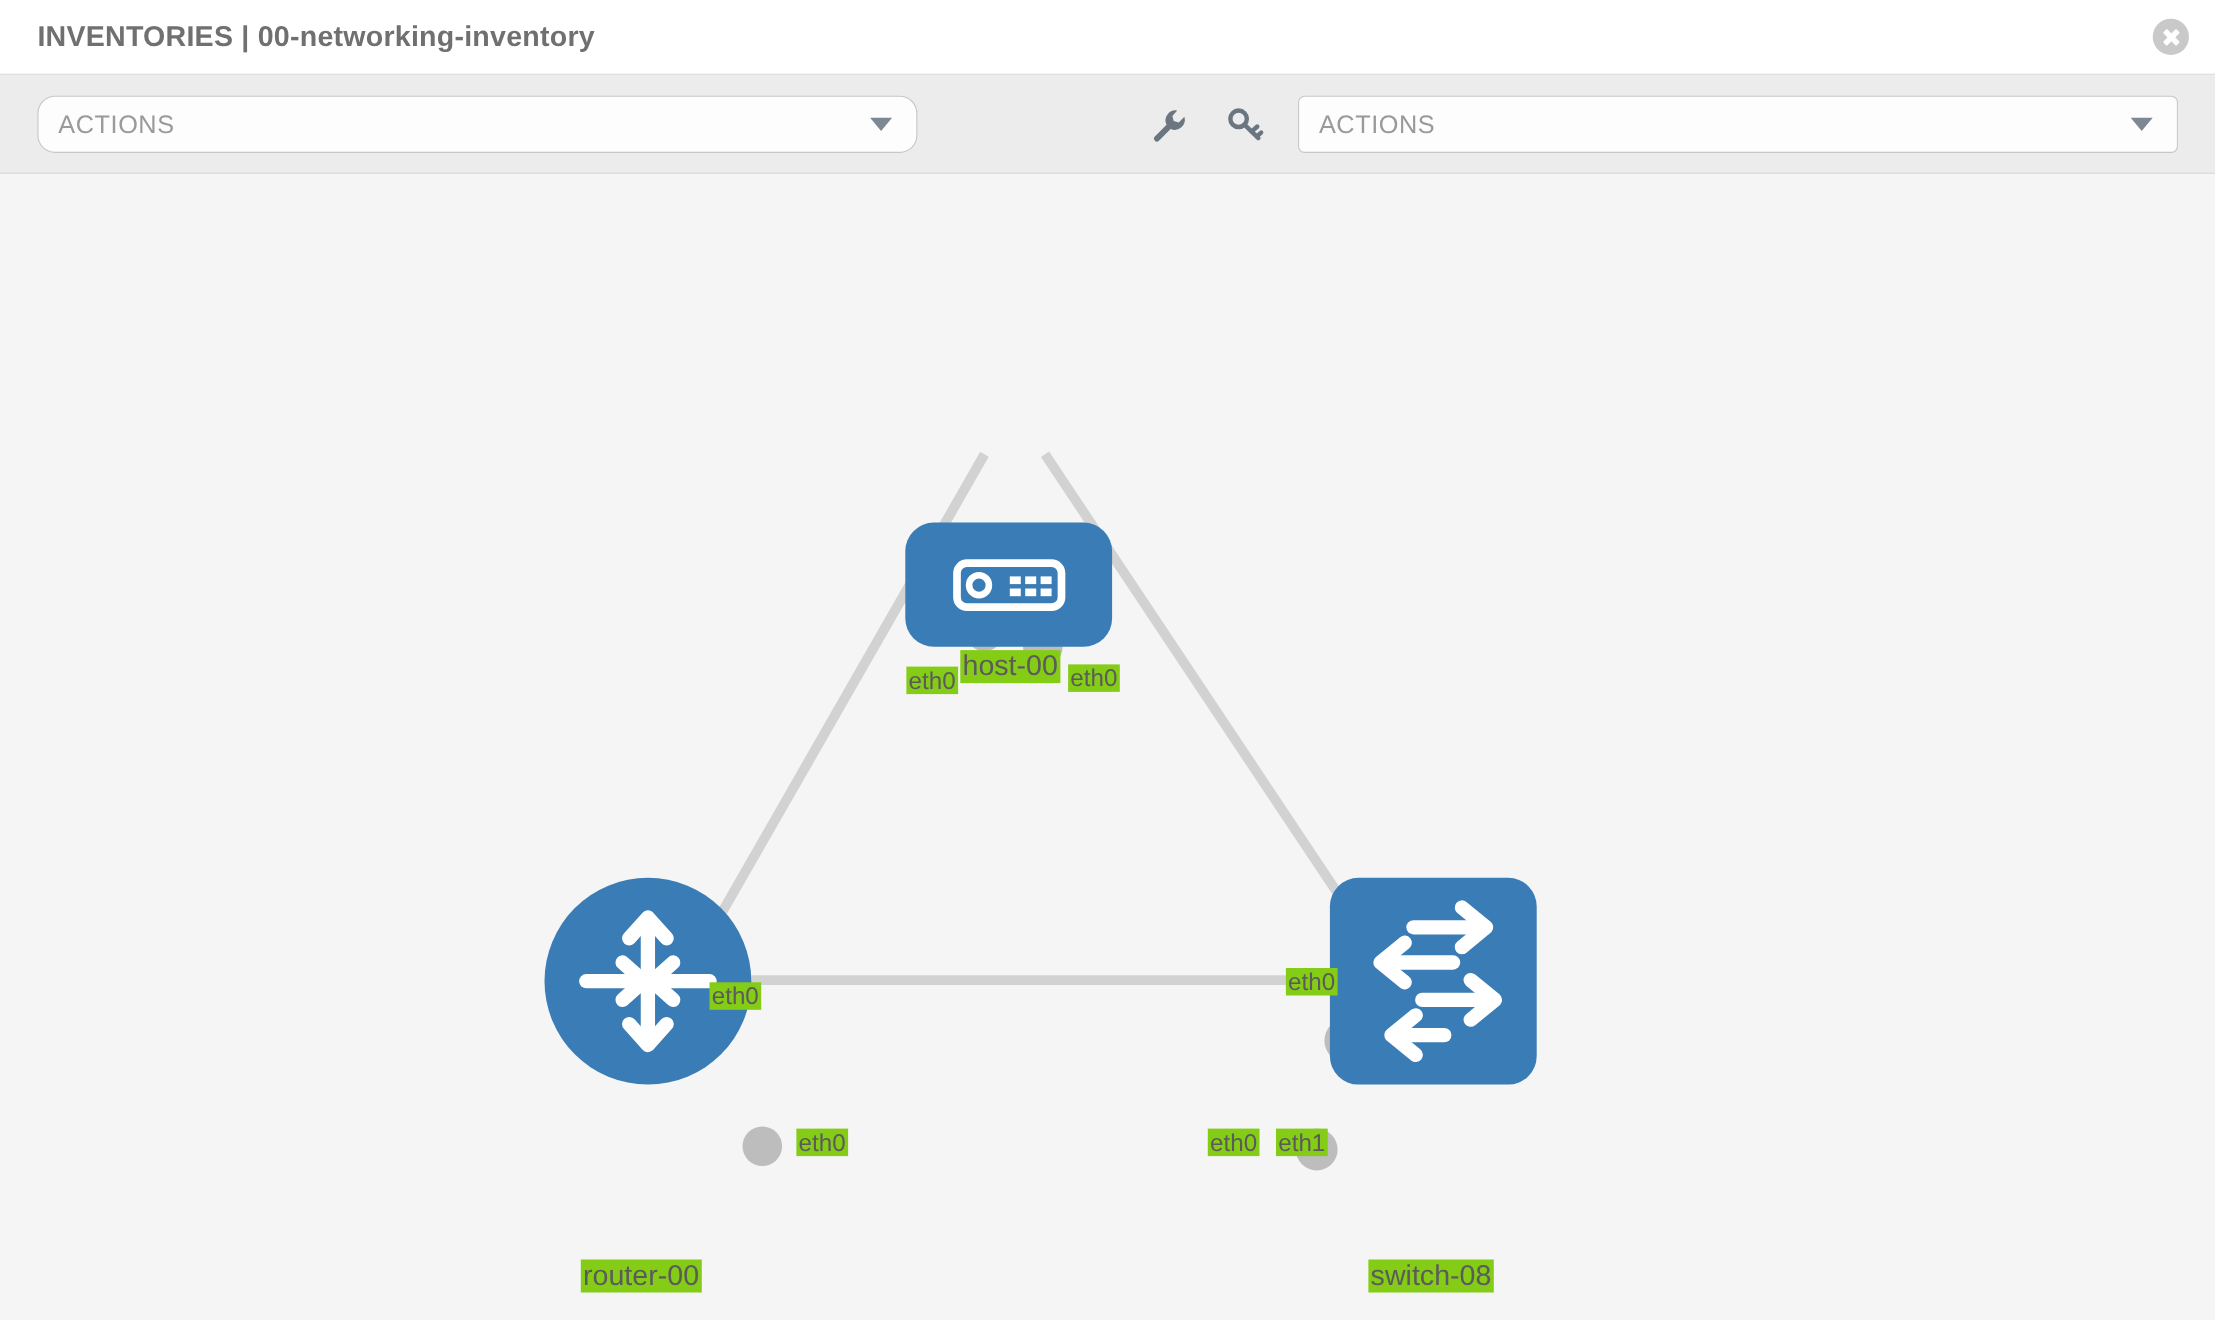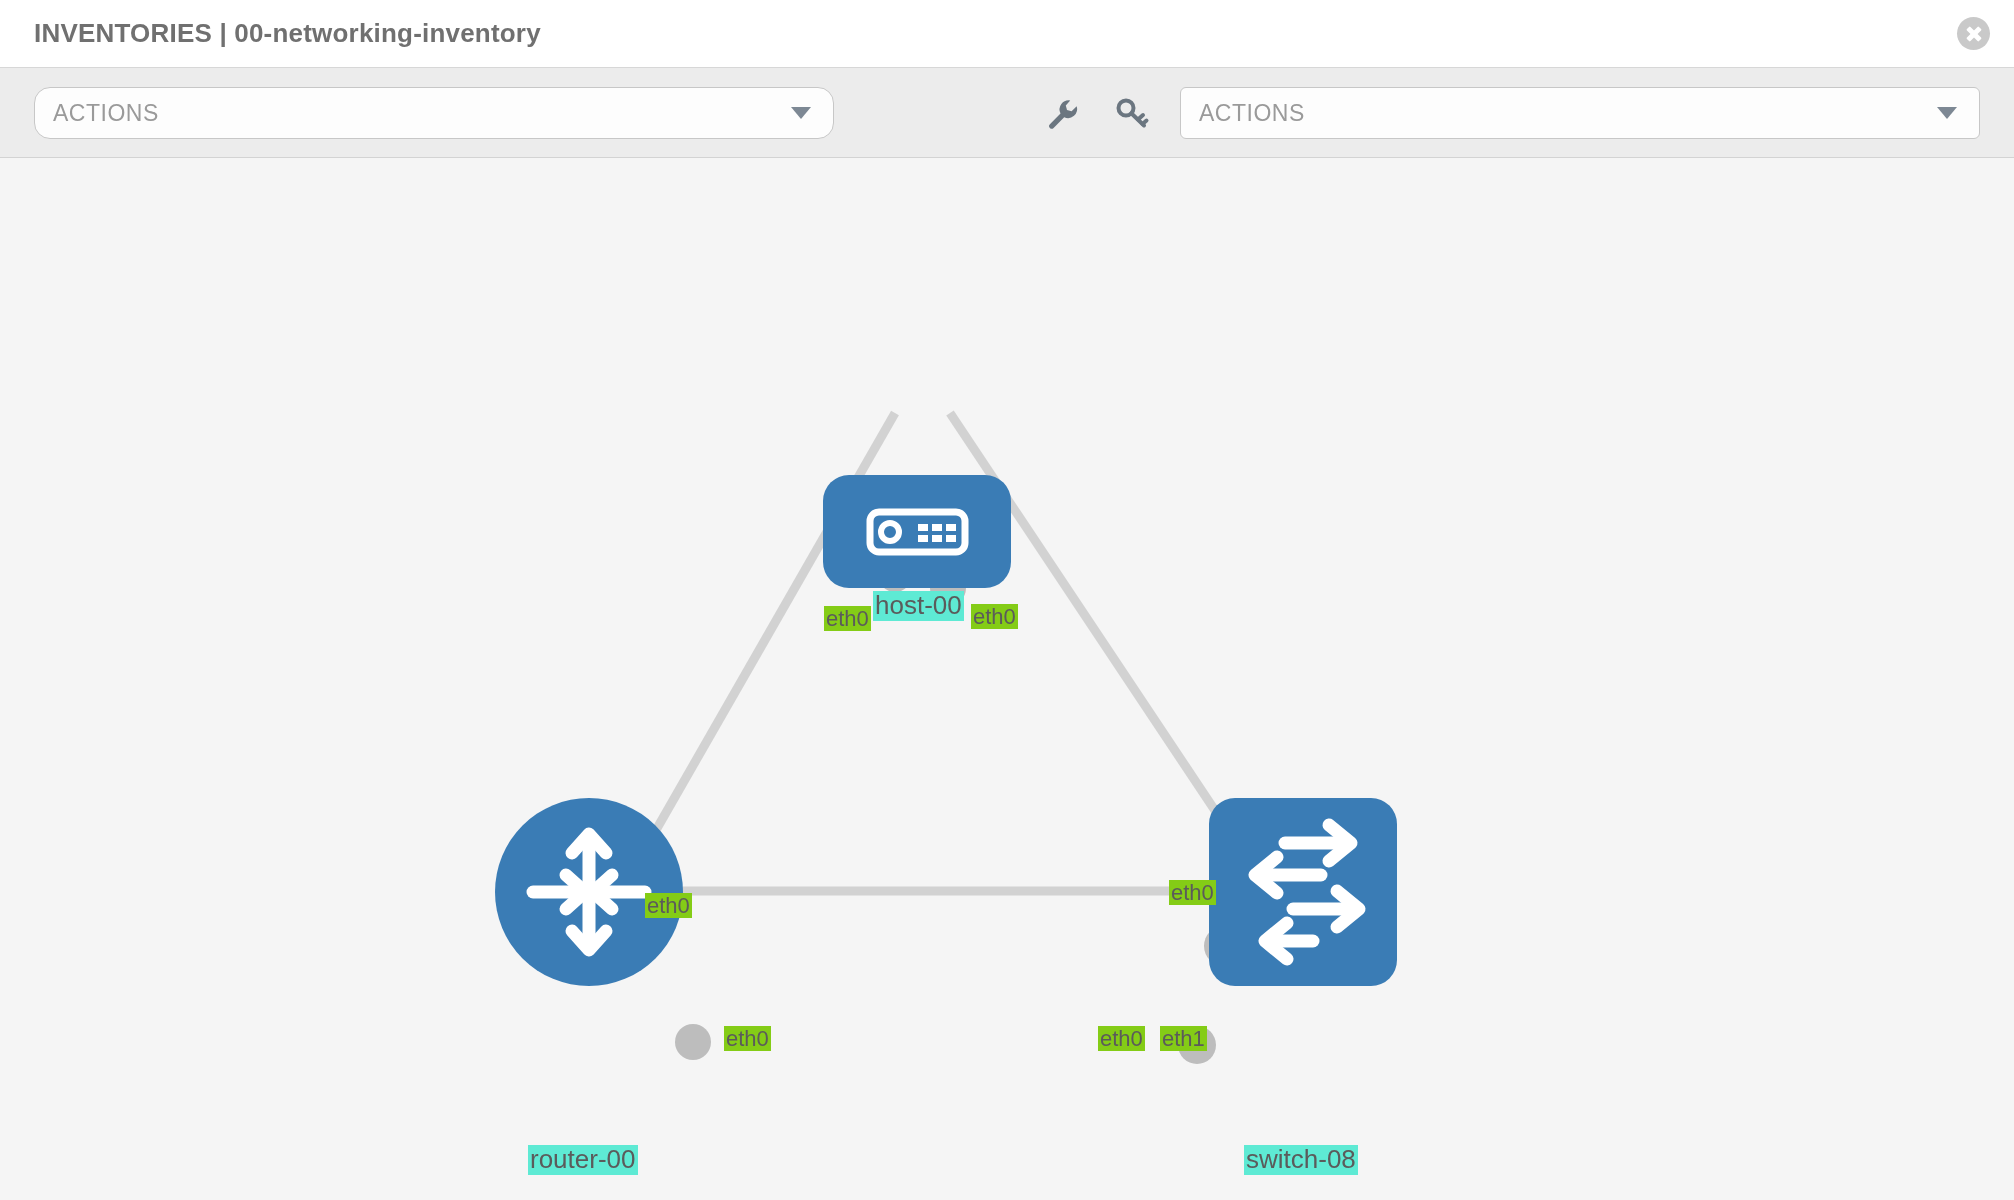--- a/index.html
+++ b/index.html
@@ -139,21 +139,21 @@
     position: absolute;
     background: #3a7cb5;
   }
   .node-rect  { border-radius: 26px; }
   .node-round { border-radius: 50%; }
 
   .node-label {
     position: absolute;
     font-size: 26px;
     color: #5b5b5b;
-    background: #5eead4;
+    background: #84cc16;
     white-space: nowrap;
     padding: 0 2px;
     line-height: 1.15;
   }
   .edge-label {
     position: absolute;
     font-size: 22px;
     color: #5b5b5b;
     background: #84cc16;
     white-space: nowrap;

